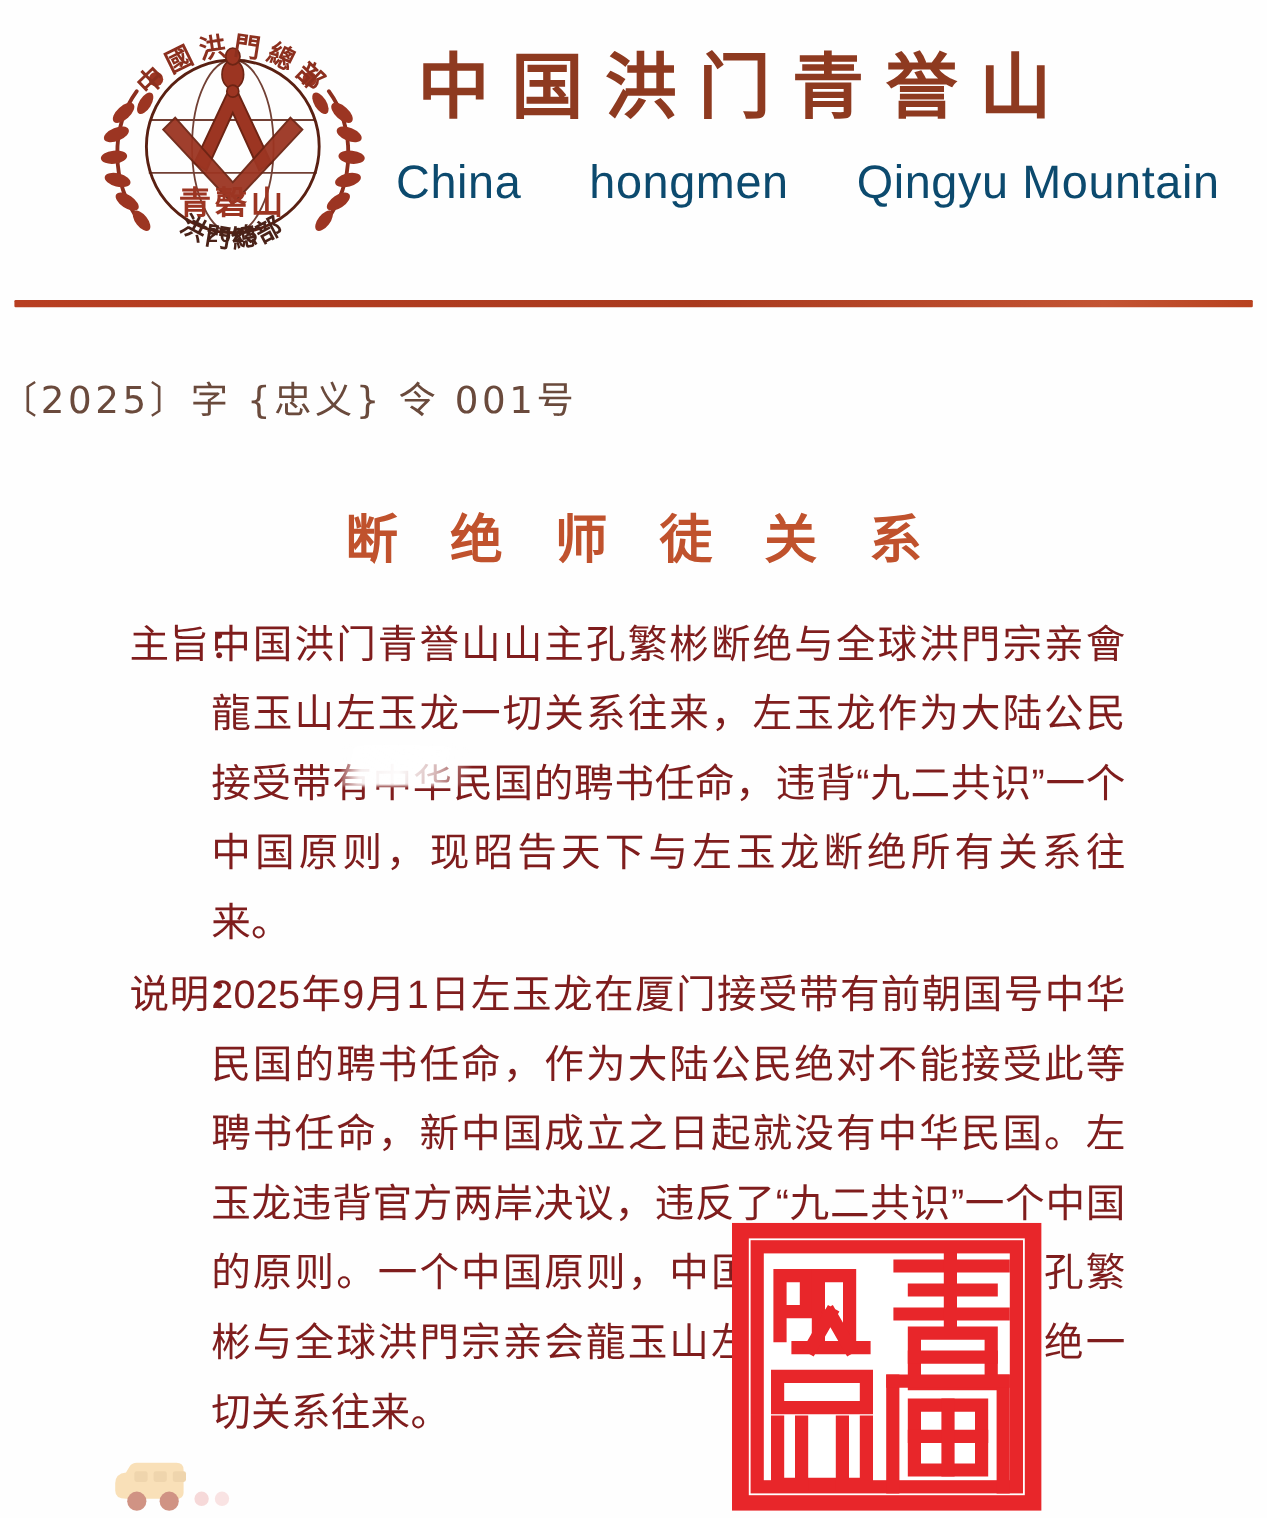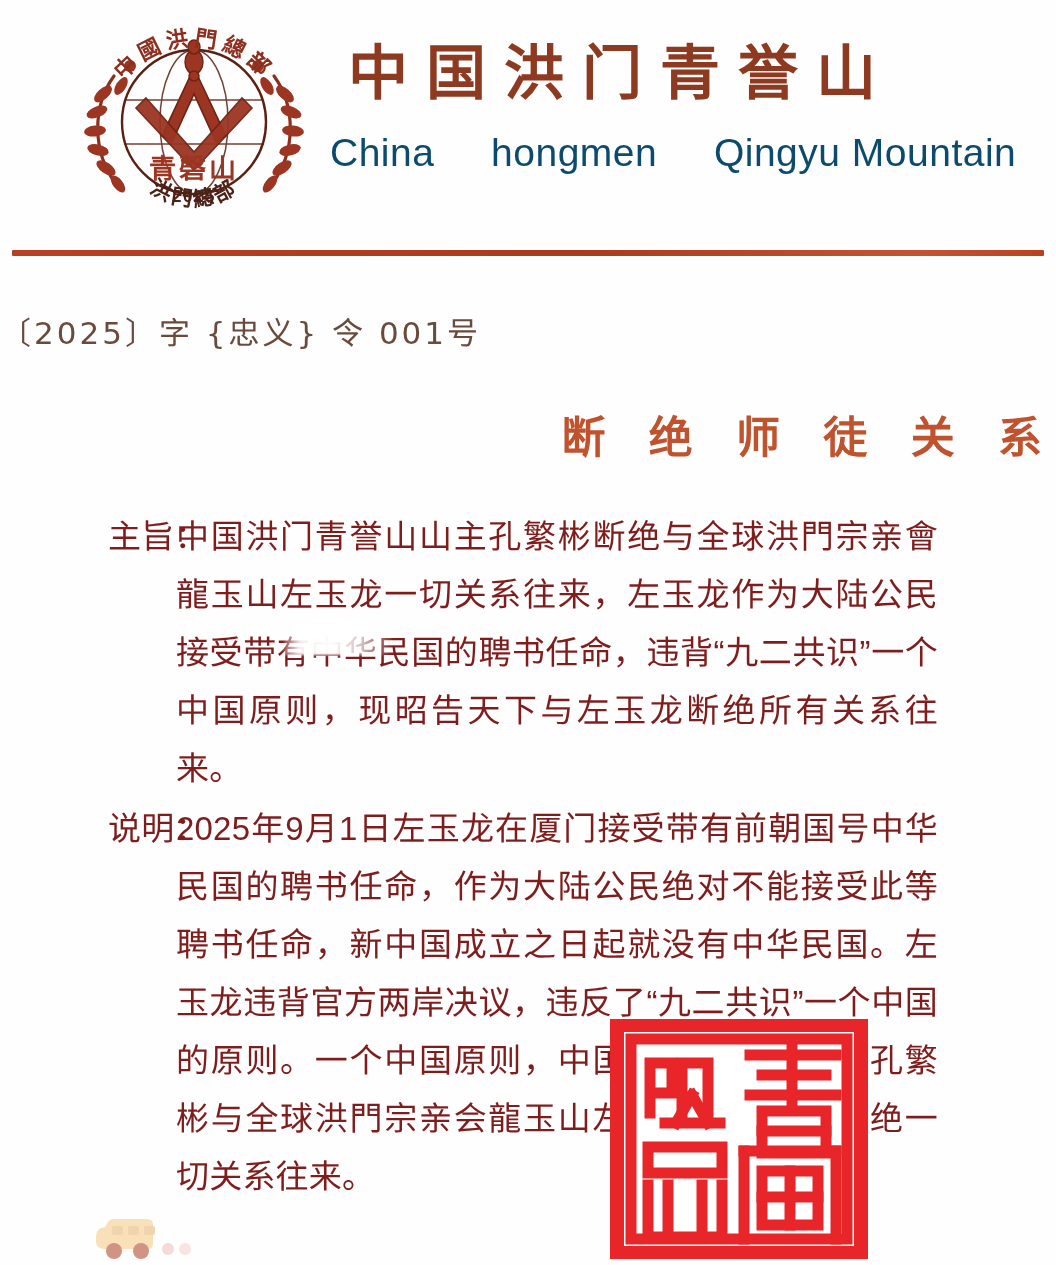--- a/index.html
+++ b/index.html
@@ -89,23 +89,23 @@
     font-family: "DejaVu Sans", "Liberation Sans", sans-serif;
     font-size: 31px;
     letter-spacing: 3px;
     color: #6a4a3c;
     white-space: nowrap;
   }
 
   .doc-title {
     position: absolute;
     left: 0;
-    top: 402px;
+    top: 414px;
     width: 100%;
-    text-align: right;
+    text-align: center;
     font-family: "DejaVu Sans", "Liberation Sans", sans-serif;
     font-size: 44px;
     font-weight: 700;
     letter-spacing: 14px;
     color: #c0522d;
     text-indent: 14px;
     white-space: nowrap;
   }
 
   

